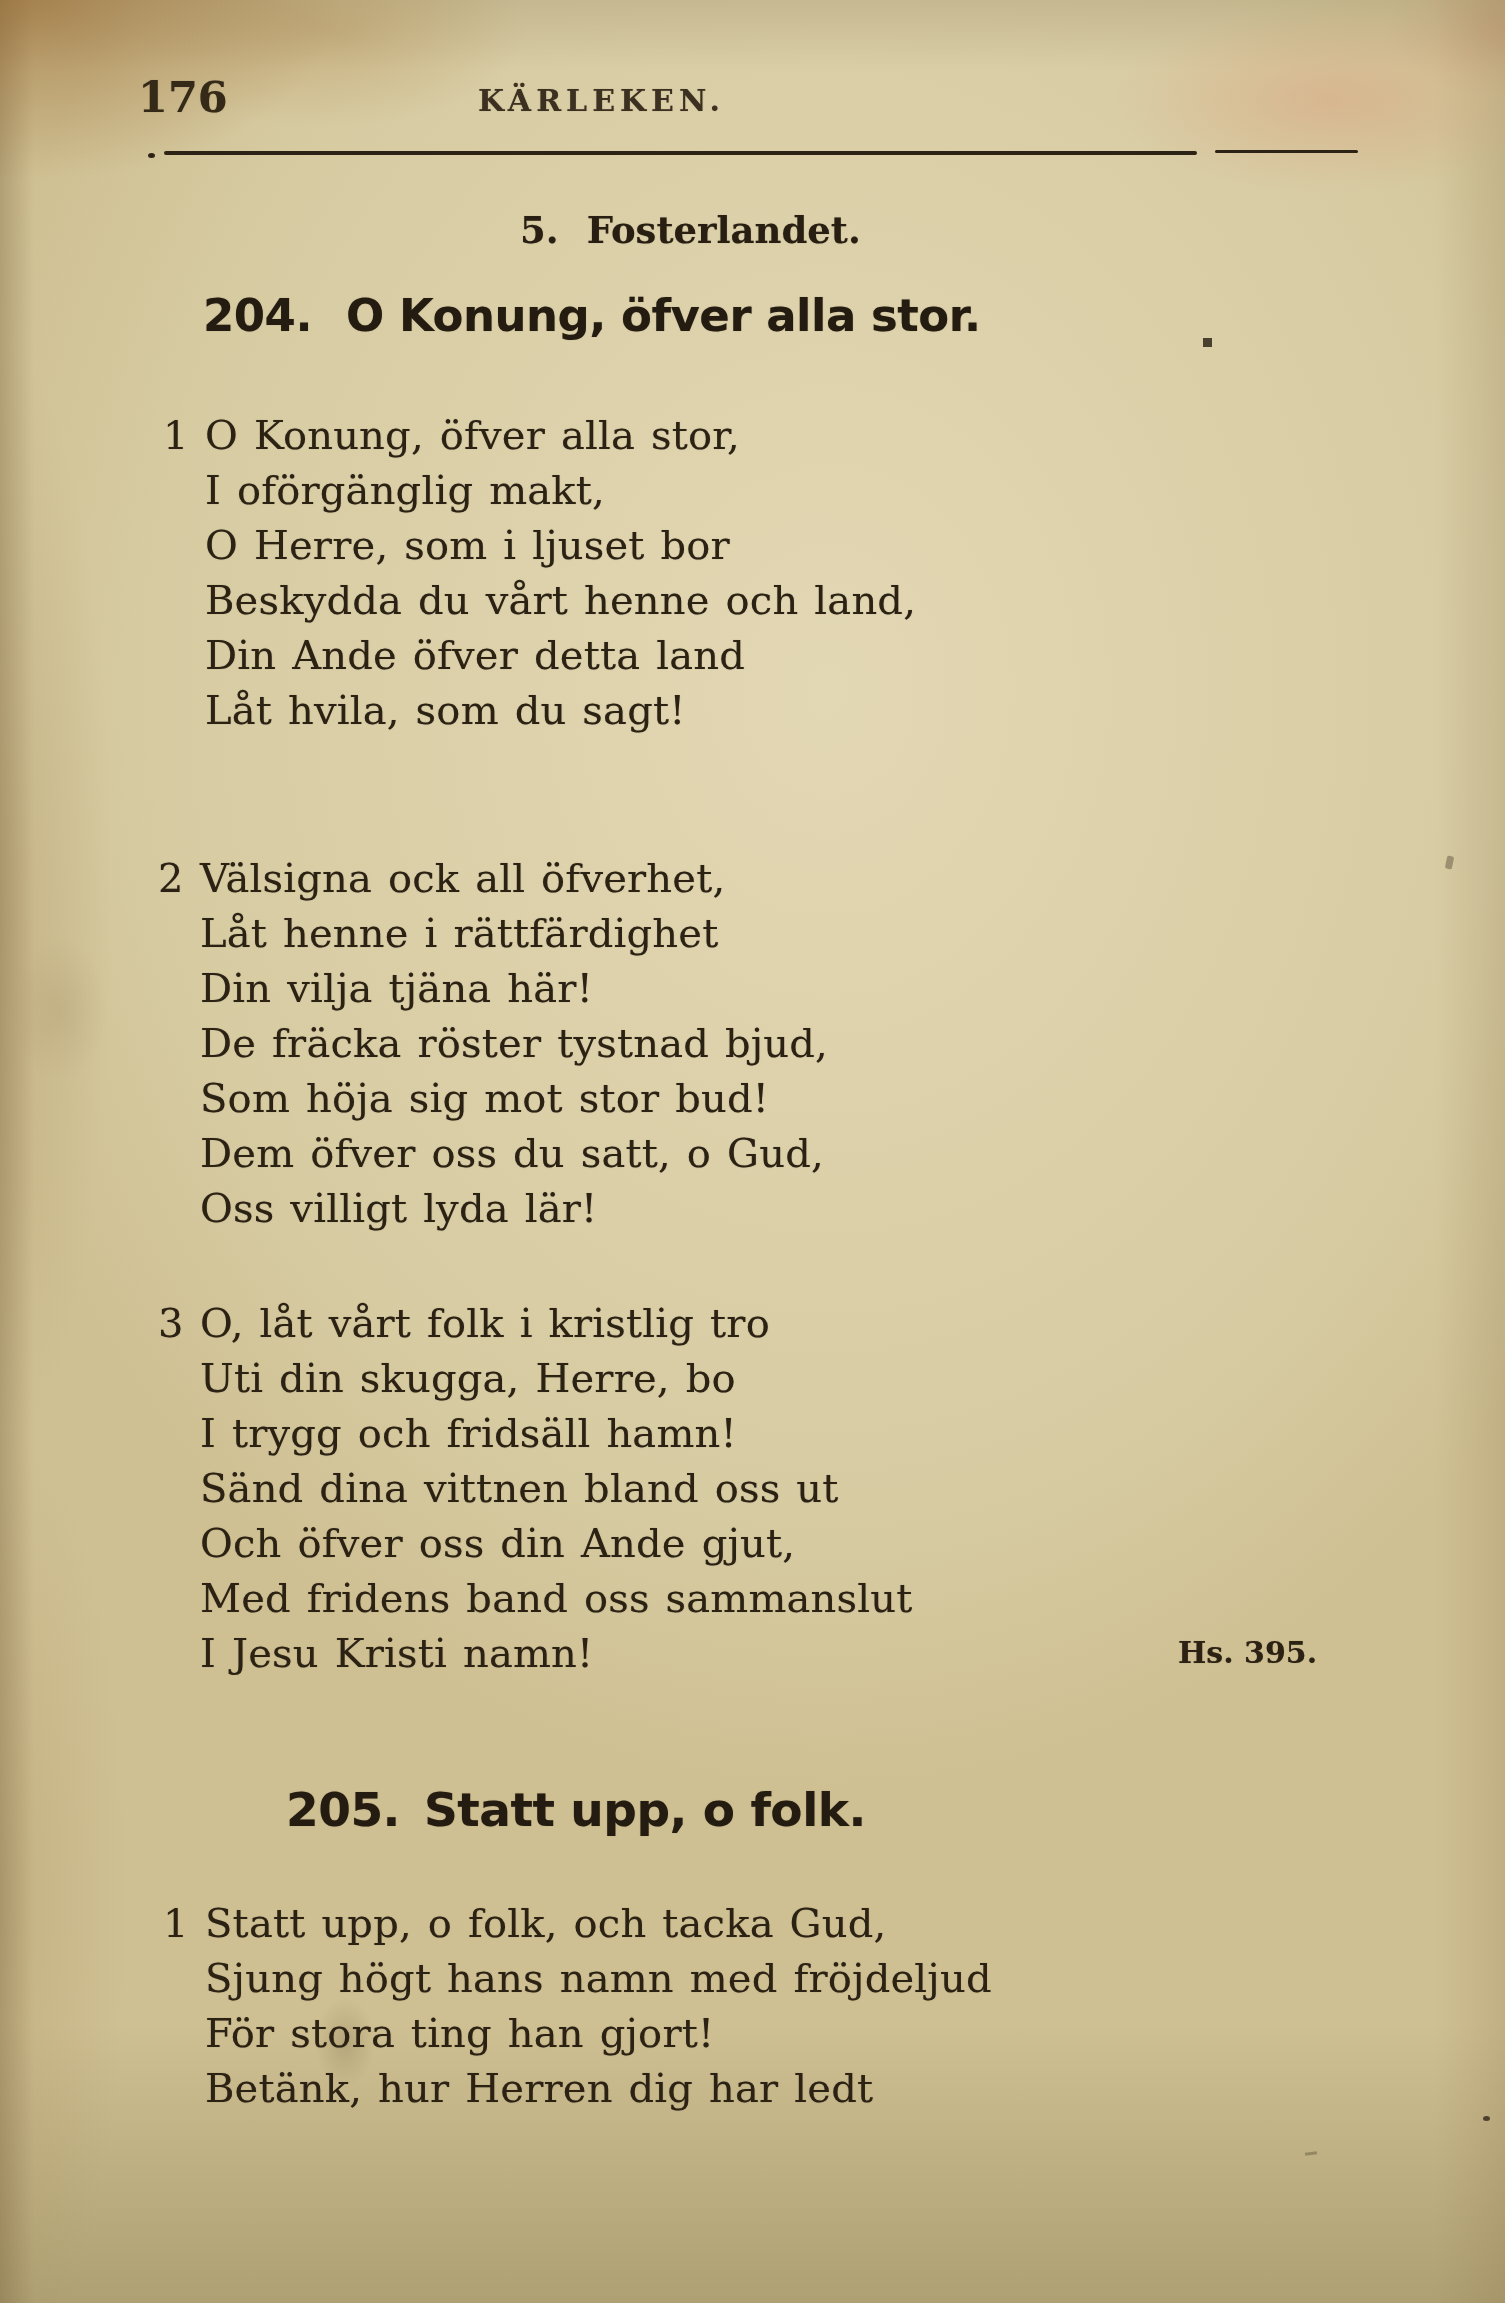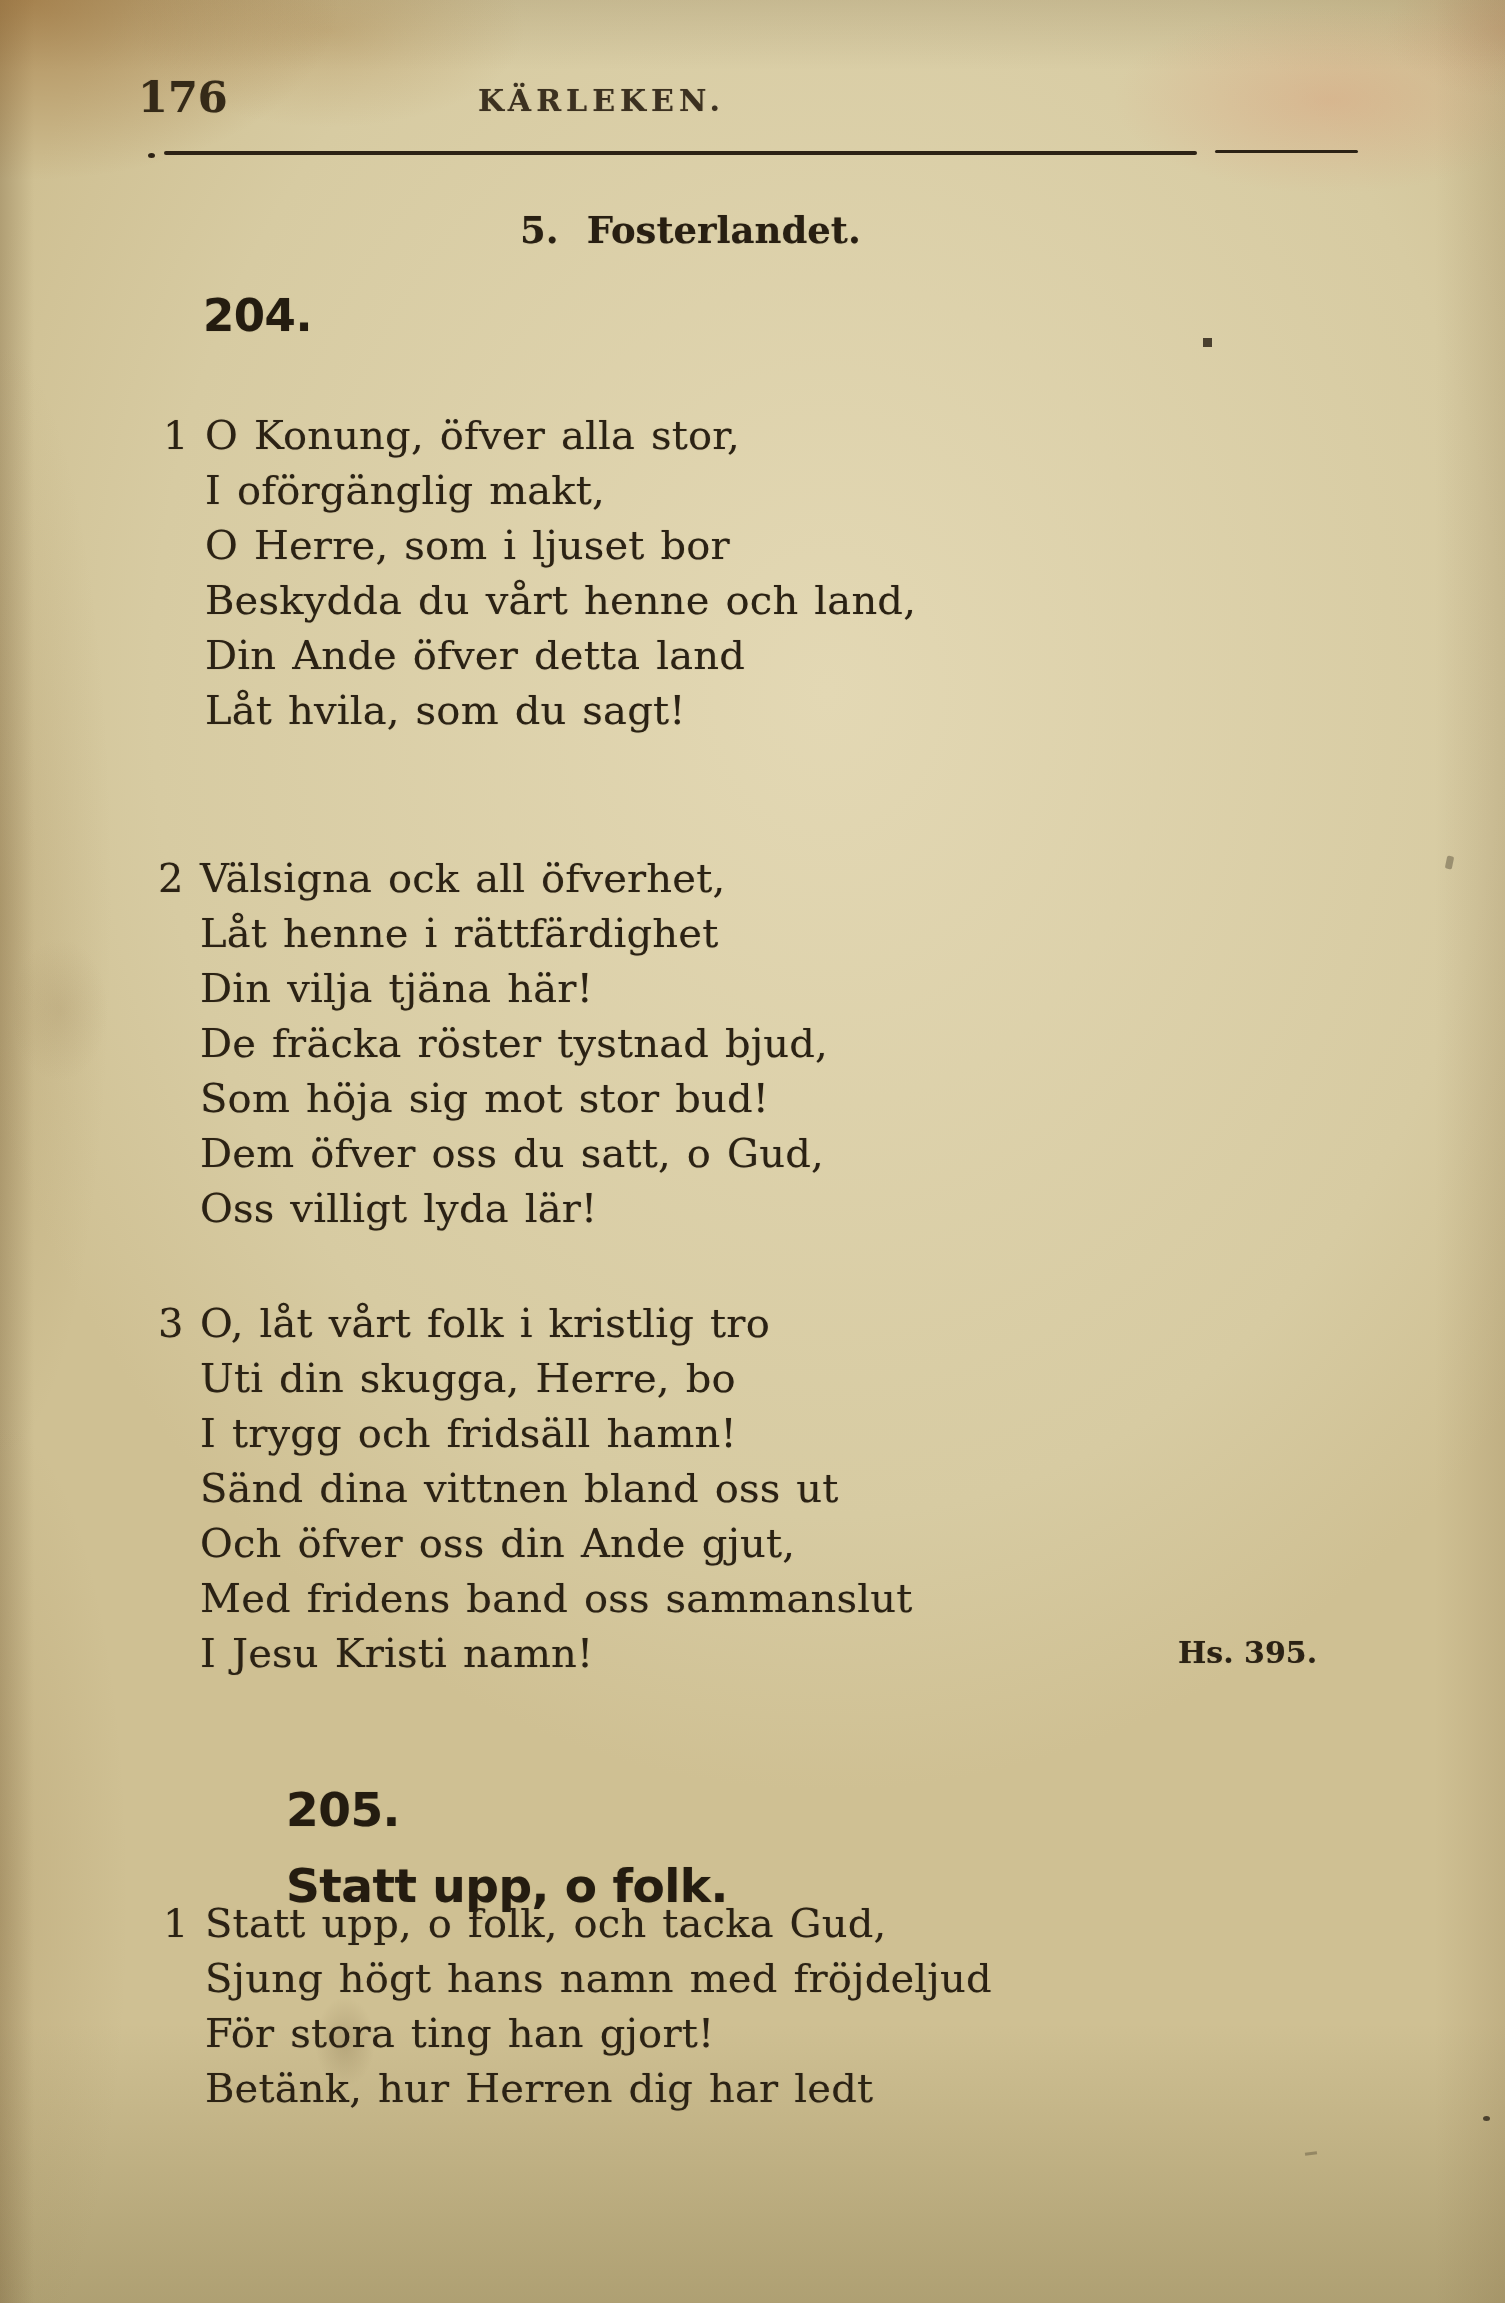--- a/index.html
+++ b/index.html
@@ -64,21 +64,20 @@
     font: bold 37px/1.15 "DejaVu Serif", serif;
     color: #281f12;
   }
   .hymn-title {
     position: absolute;
     display: flex;
     font-family: "DejaVu Sans", sans-serif;
     font-weight: bold;
     color: #241c10;
     letter-spacing: -0.5px;
-    flex-direction: column;
   }
   .hymn-title-204 { left: 203px; top: 291px; gap: 34px; font-size: 45px; line-height: 1.1; }
   .hymn-title-205 { left: 286px; top: 1784px; gap: 24px; font-size: 47px; line-height: 1.1; }
 
   
   .verse {
     position: absolute;
     padding-left: 42px;
     font-size: 40px;
     line-height: 55px;
@@ -117,20 +116,21 @@
   <div class="rule-seg rule-a"></div>
   <div class="rule-seg rule-b"></div>
 
   <div class="section-heading ink">
     <span>5.</span>
     <span>Fosterlandet.</span>
   </div>
 
   <div class="hymn-title hymn-title-204 ink">
     <span>204.</span>
+    <span>O Konung, öfver alla stor.</span>
   </div>
 
   <div class="verse verse-204-1 ink">
     <span class="verse-num">1</span>
     <div>O Konung, öfver alla stor,</div>
     <div>I oförgänglig makt,</div>
     <div>O Herre, som i ljuset bor</div>
     <div>Beskydda du vårt henne och land,</div>
     <div>Din Ande öfver detta land</div>
     <div>Låt hvila, som du sagt!</div>

